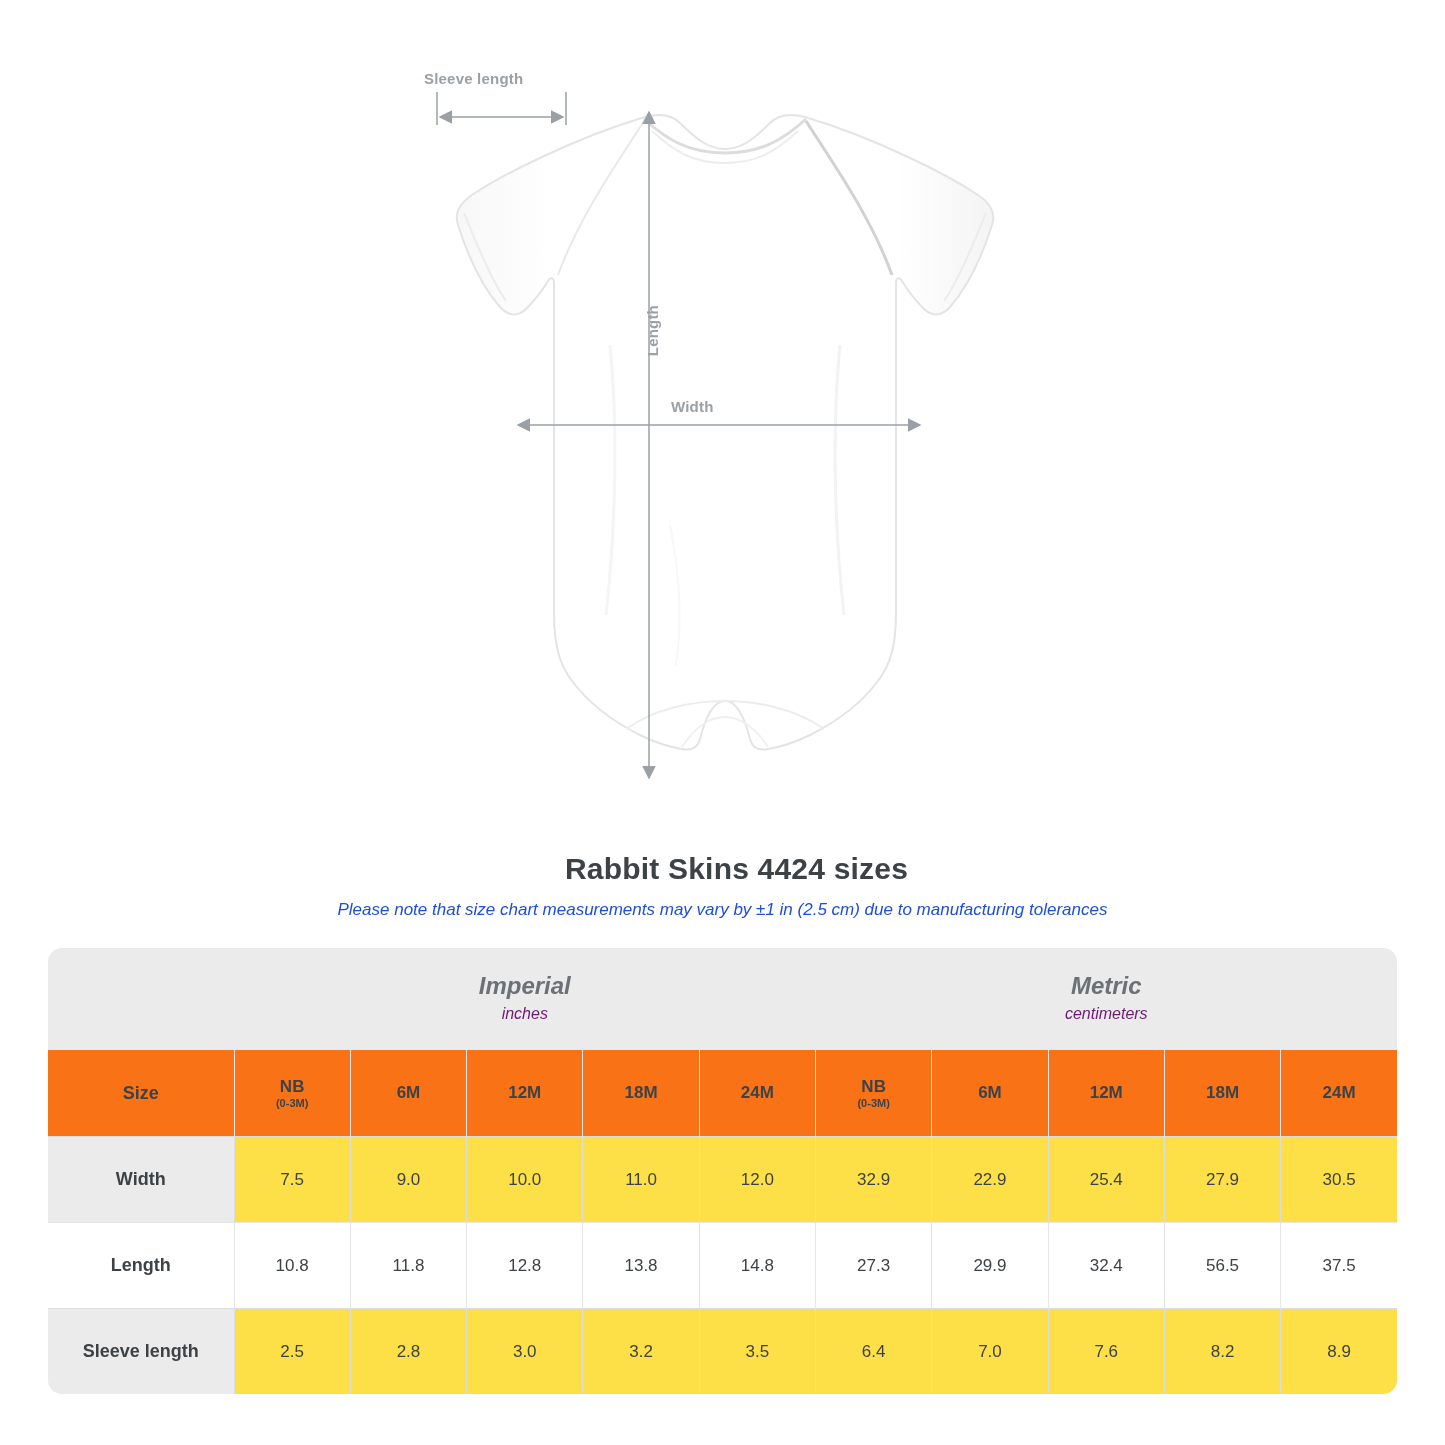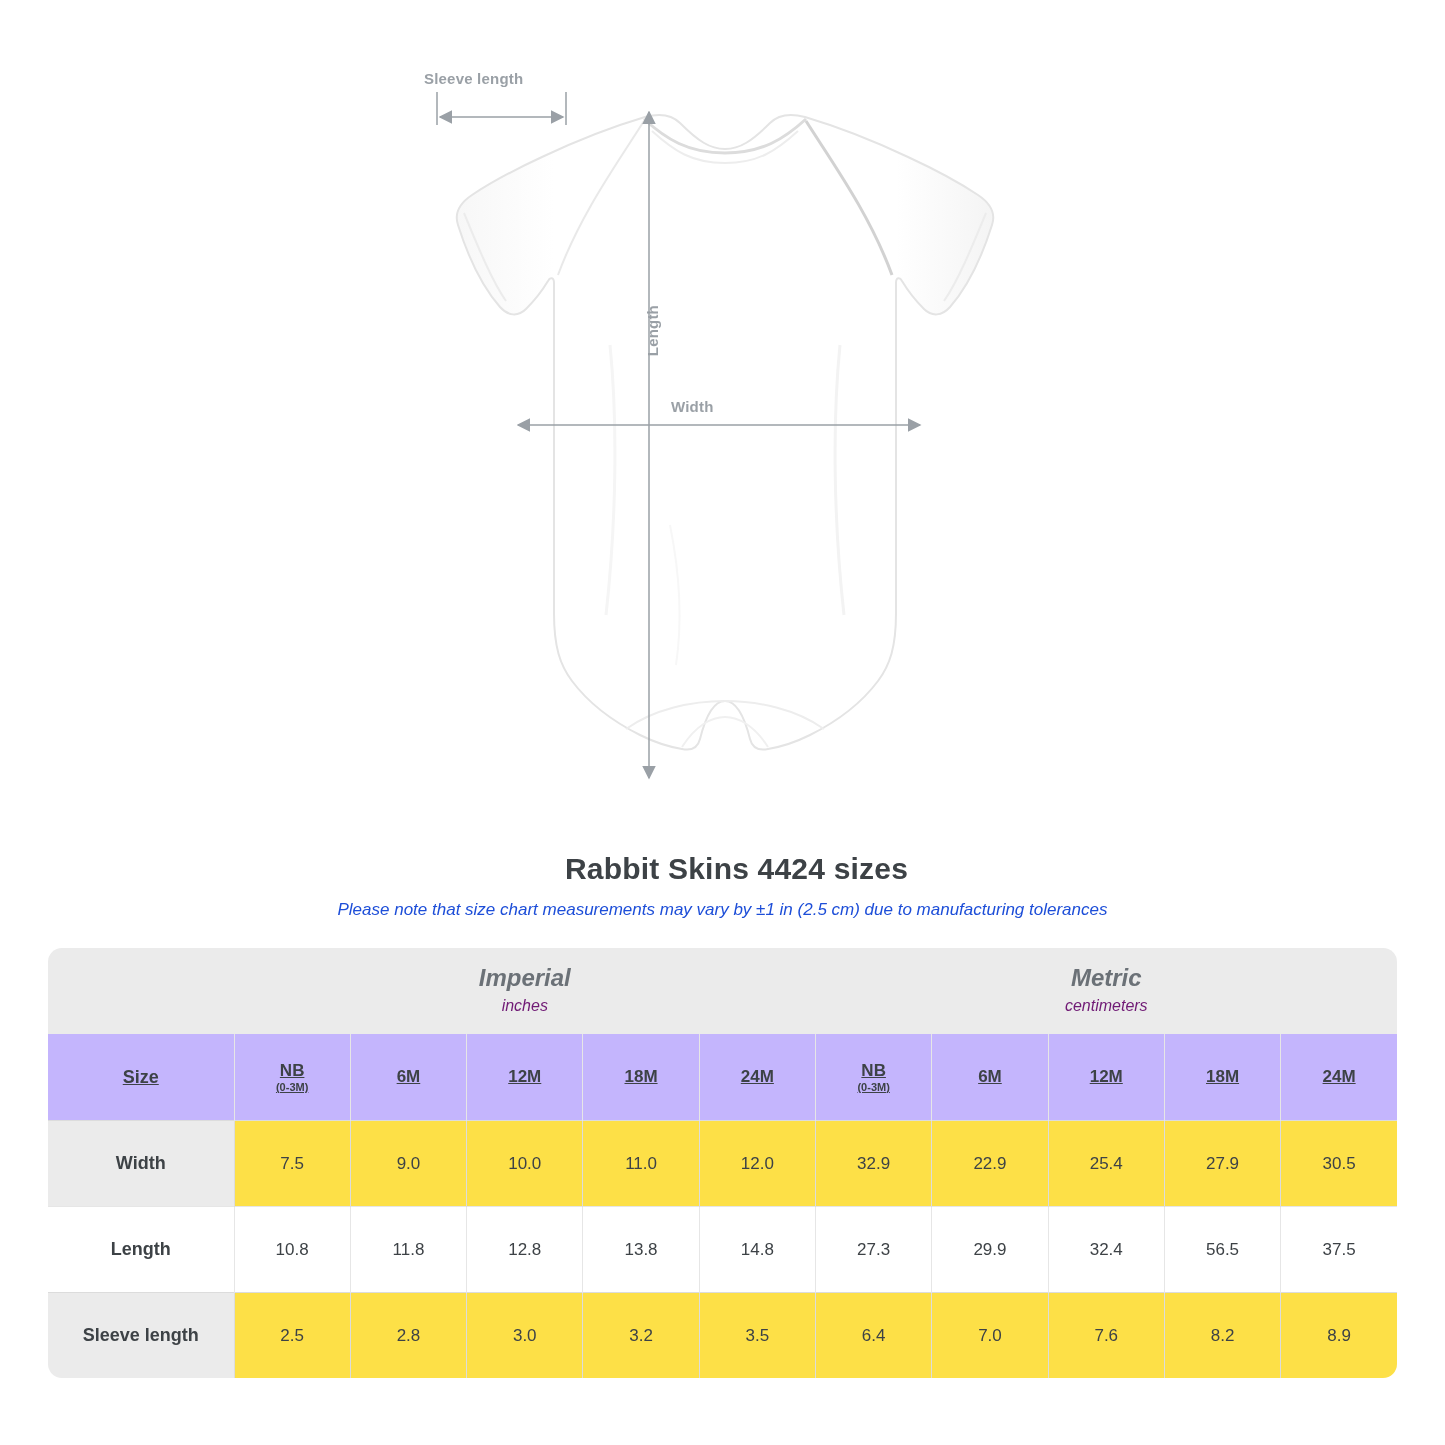--- a/index.html
+++ b/index.html
@@ -82,46 +82,45 @@
   }
   table.size-table td, table.size-table th {
     text-align: center;
     vertical-align: middle;
     font-size: 17px;
     color: #3d4246;
   }
   
   .unit-row td {
     background: #ebebeb;
-    height: 86px;
+    height: 102px;
     padding: 0;
   }
   .unit-name {
     font-size: 24px;
     font-style: italic;
     font-weight: bold;
     color: #6b7177;
     line-height: 1.25;
   }
   .unit-sub {
     font-size: 16px;
     font-style: italic;
     color: #701a75;
     line-height: 1.6;
   }
   .unit-row td.corner { background: #ebebeb; }
 
   
   .head-row td {
-    background: #c4b5fd;
+    background: #f97316;
     height: 84px;
     font-weight: bold;
     font-size: 17px;
     border-right: 1px solid #e6e6e6;
-    text-decoration: underline;
   }
   .head-row td:last-child { border-right: none; }
   .head-row td.rowlabel { font-size: 18px; }
   .sub-small { display: block; font-size: 11px; font-weight: bold; }
 
   
   .data-row td {
     height: 83px;
     border-right: 1px solid #e6e6e6;
     border-top: 1px solid #e6e6e6;

